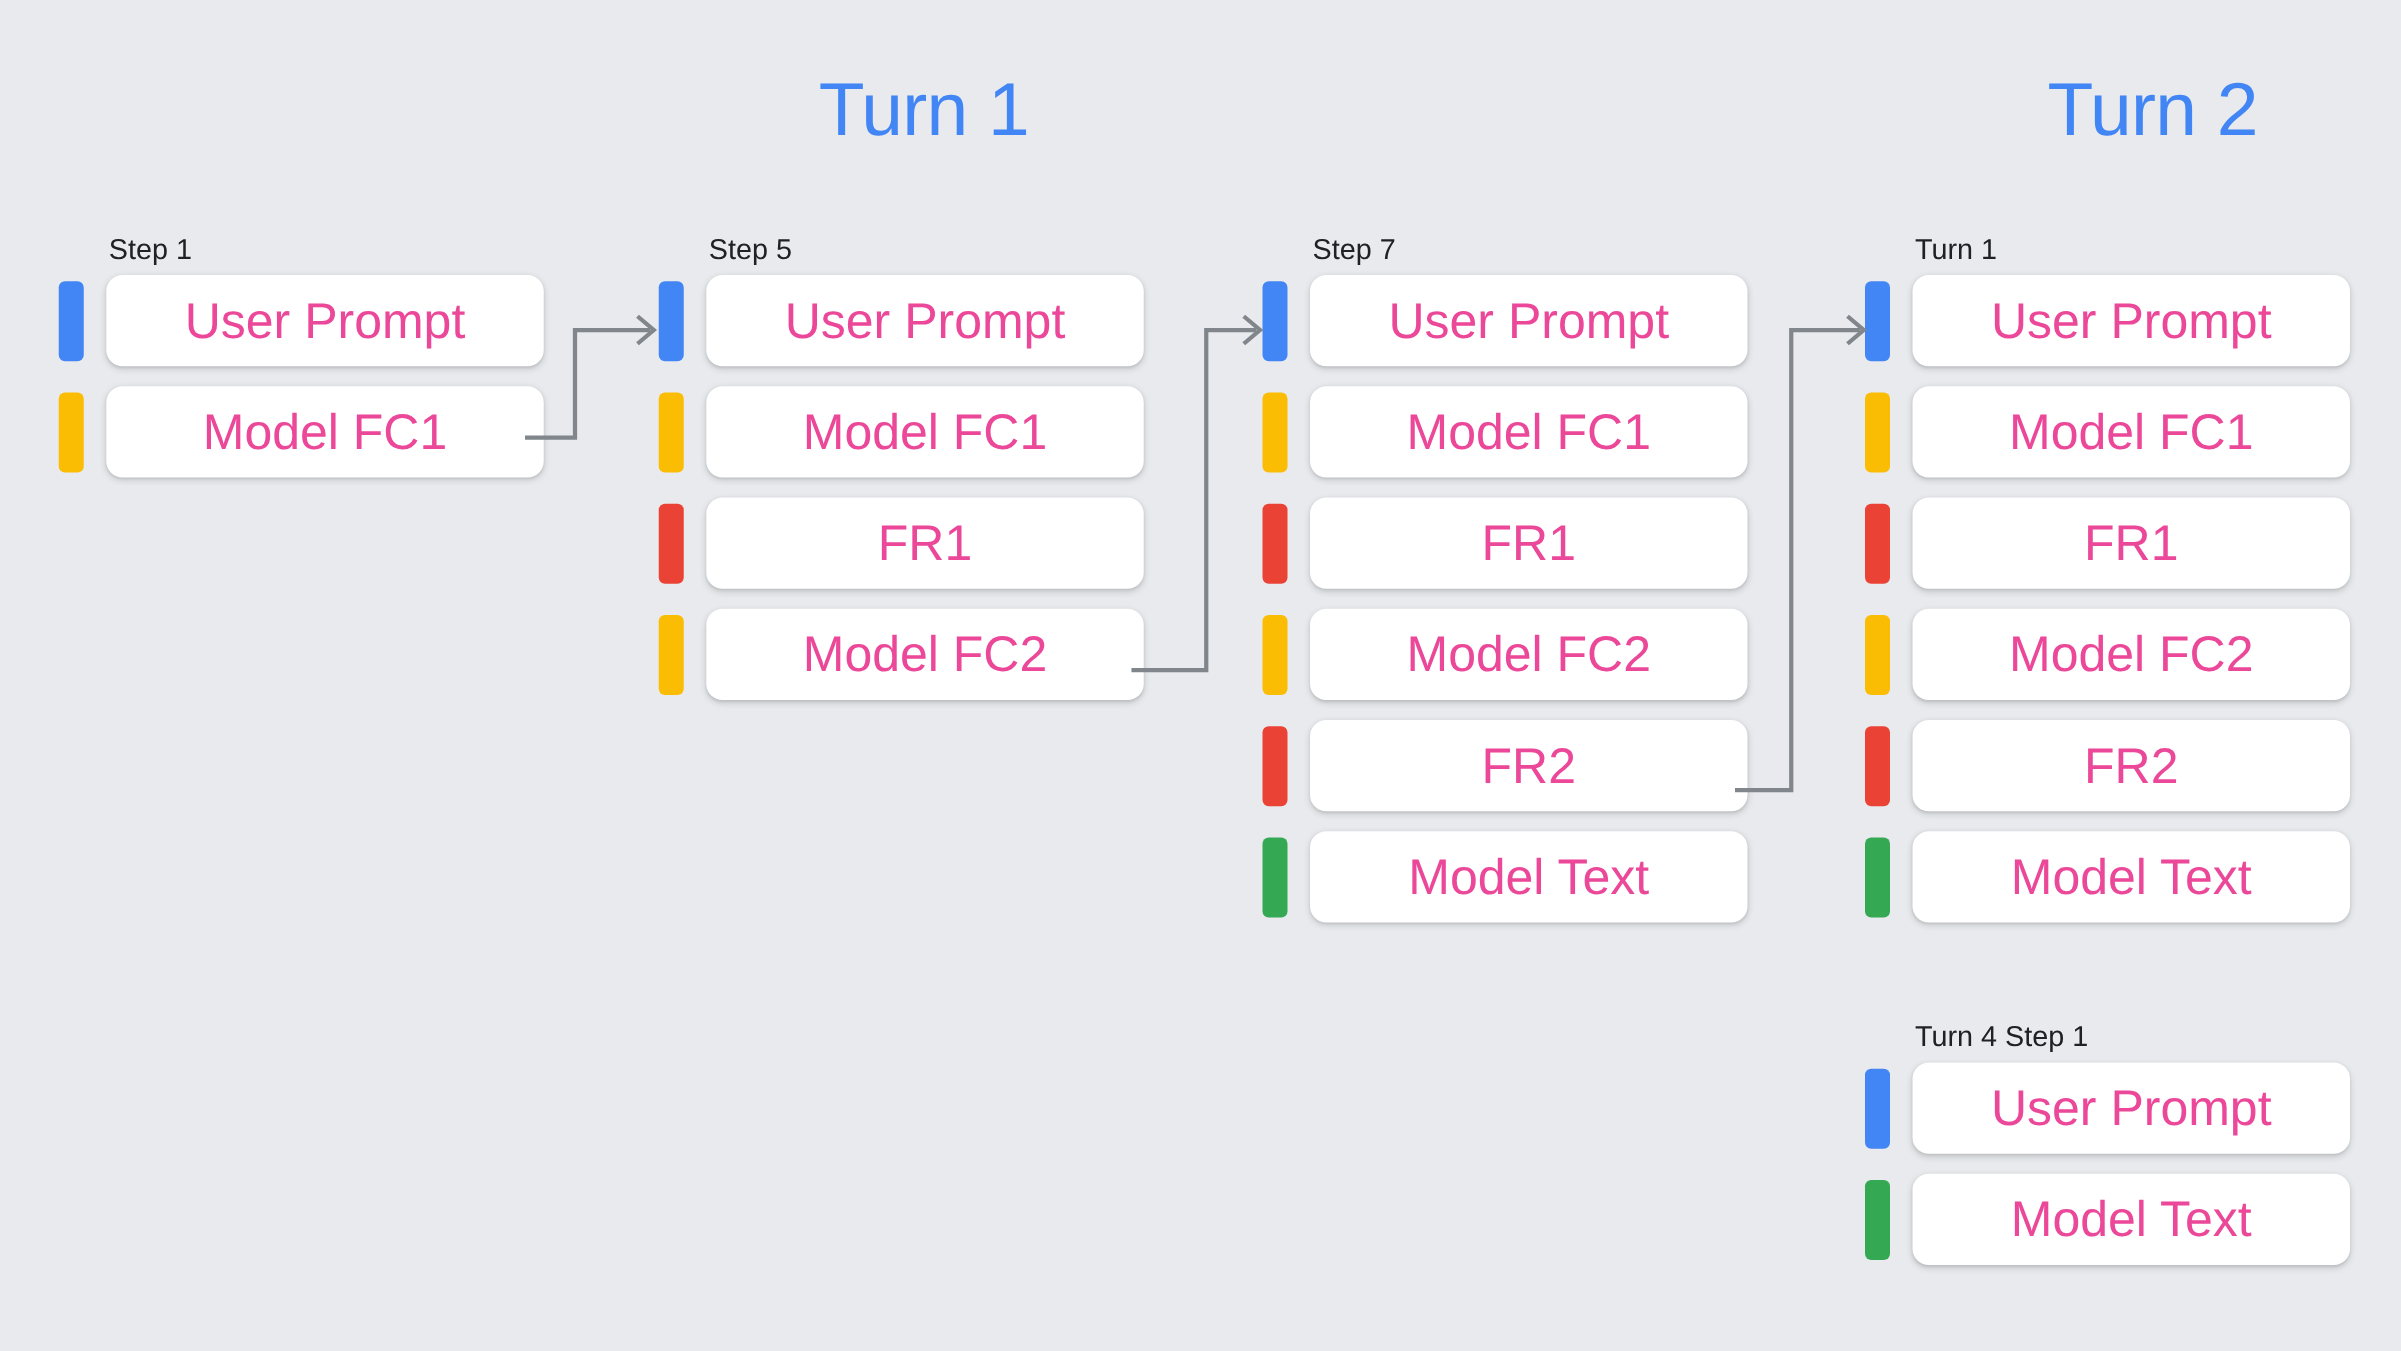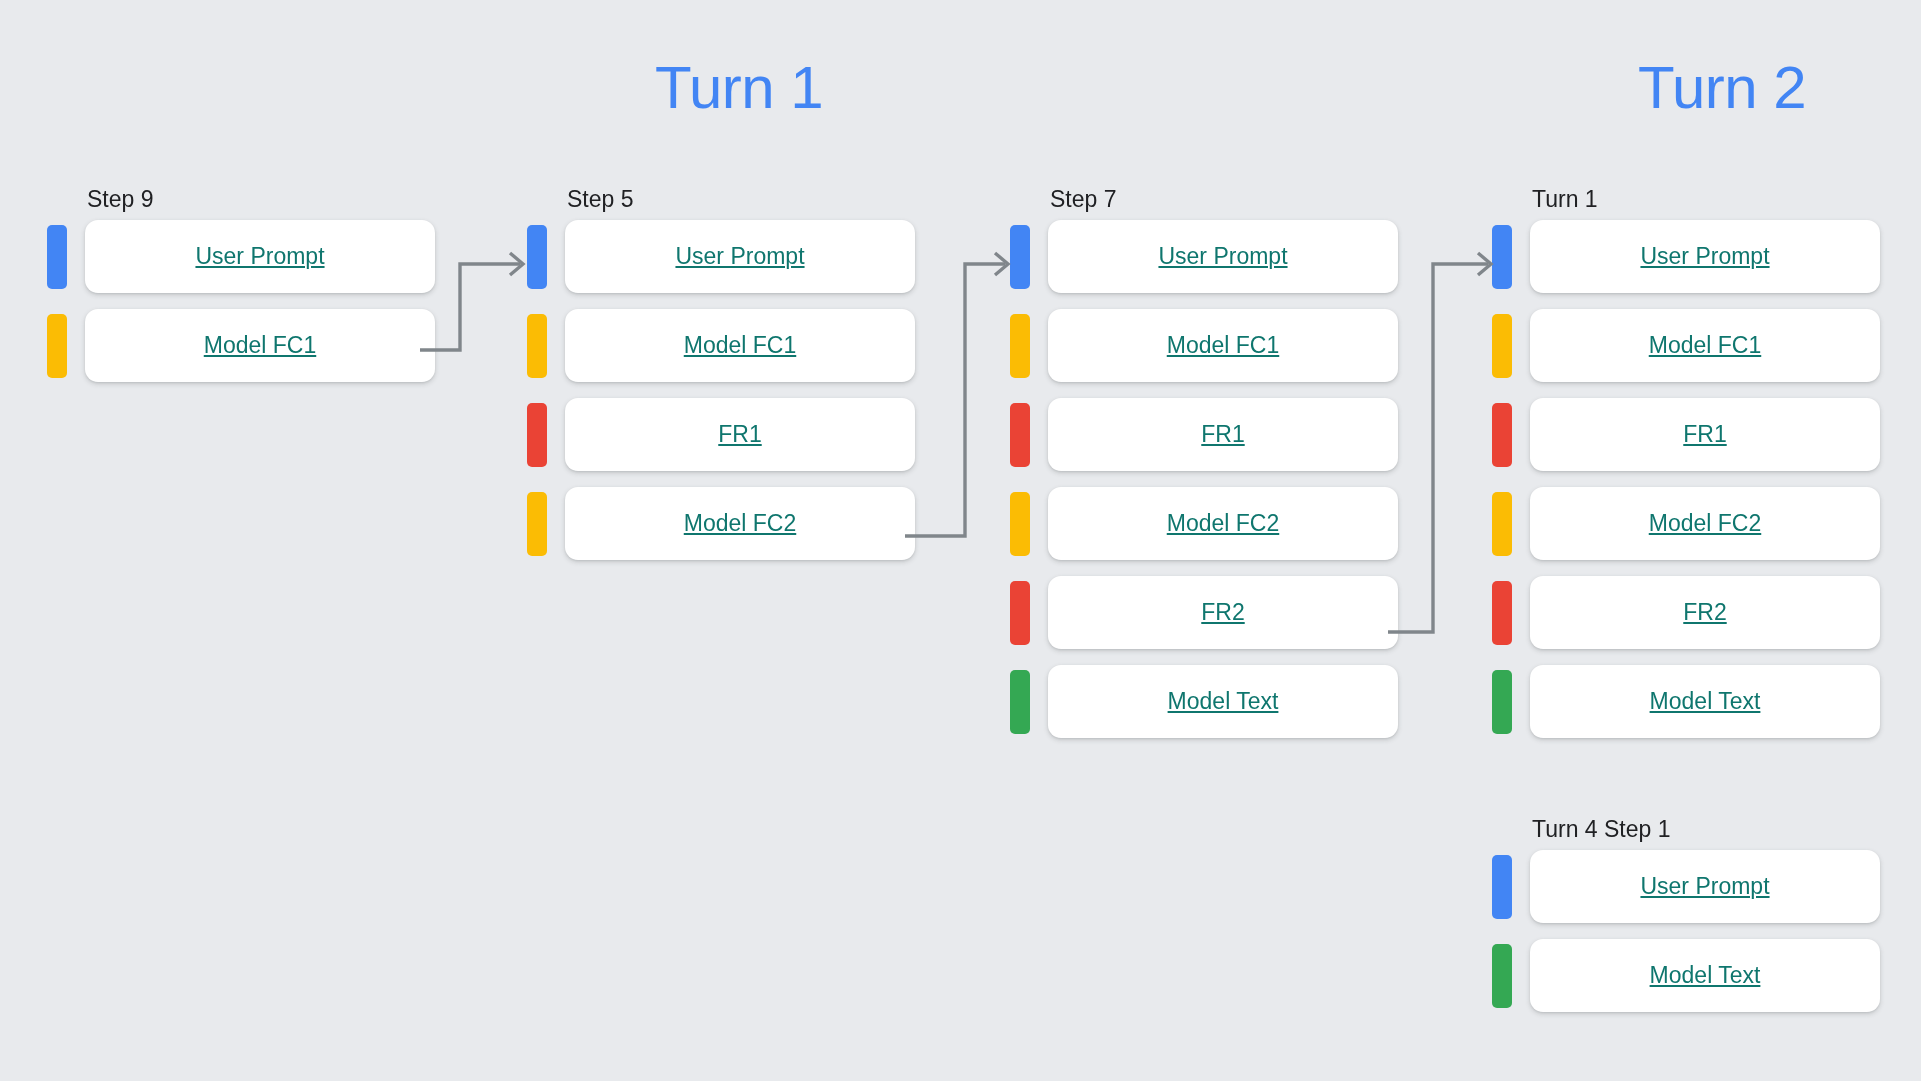--- a/index.html
+++ b/index.html
@@ -78,43 +78,42 @@
     height: 73px;
     background: #ffffff;
     border-radius: 13px;
     box-shadow: 0 2px 5px rgba(60,64,67,0.20), 0 1px 2px rgba(60,64,67,0.10);
     display: flex;
     align-items: center;
     justify-content: center;
   }
 
   .card-text {
-    font-size: 23px;
-    color: #0f766e;
+    font-size: 40px;
+    color: #ec4899;
     line-height: 1;
     white-space: nowrap;
-    text-decoration: underline;
   }
 
   
   .connector {
     position: absolute;
     pointer-events: none;
   }
 </style>
 </head>
 <body style="background: rgb(232, 234, 237);">
 
 <div id="canvas">
 
   <div class="turn-banner" id="banner-0" style="left: 655px; top: 58px; color: rgb(66, 133, 244);">Turn 1</div>
   <div class="turn-banner" id="banner-1" style="left: 1605px; top: 58px; color: rgb(66, 133, 244); margin-left: 33px;">Turn 2</div>
 
   <div class="column" id="col-0" style="left:47px; top:188px;">
-    <div class="col-label">Step 9</div>
+    <div class="col-label">Step 1</div>
     <div class="rows" id="rows-0">
         <div class="row">
           <div class="bar" style="background: rgb(66, 133, 244);"></div>
           <div class="card" style="width: 350px;">
             <span class="card-text">User Prompt</span>
           </div>
         </div>
         <div class="row">
           <div class="bar" style="background: rgb(251, 188, 4);"></div>
           <div class="card" style="width: 350px;">

